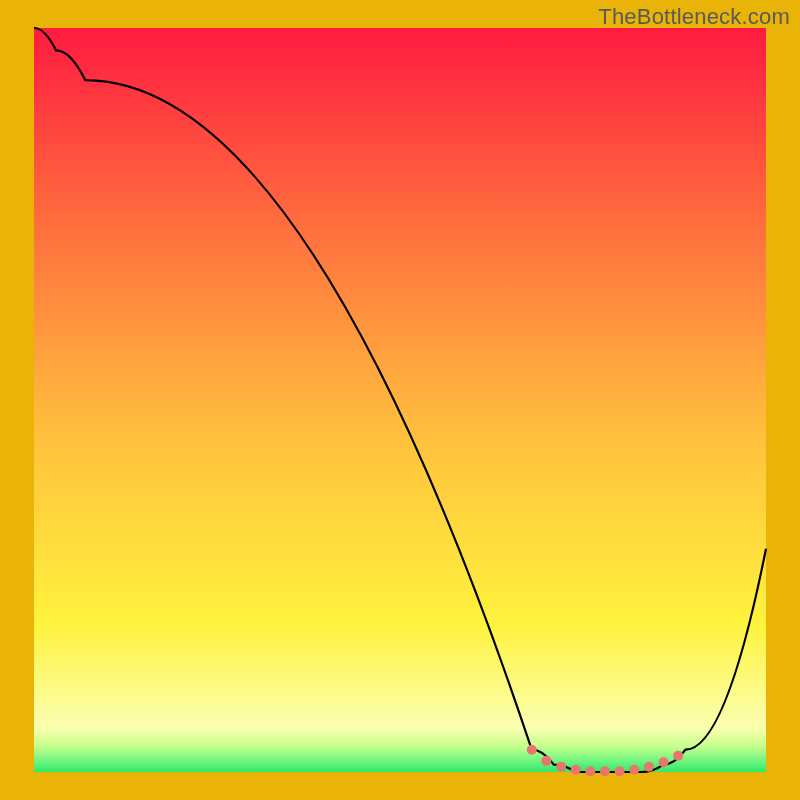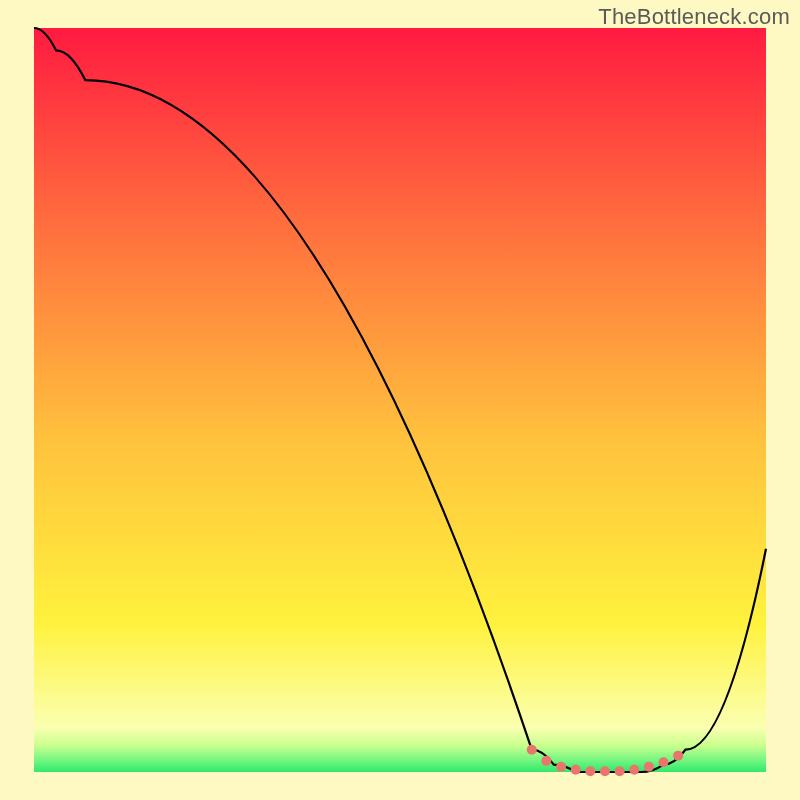--- a/index.html
+++ b/index.html
@@ -8,21 +8,21 @@
     width: 800px;
     height: 800px;
     background: #000000;
     overflow: hidden;
     font-family: Arial, Helvetica, sans-serif;
   }
   .frame {
     position: relative;
     width: 800px;
     height: 800px;
-    background: #fef9c3;
+    background: #eab308;
   }
   .watermark {
     position: absolute;
     top: 4px;
     right: 10px;
     font-size: 22px;
     font-weight: 500;
     color: #5a5a5a;
     letter-spacing: 0.2px;
     z-index: 3;

